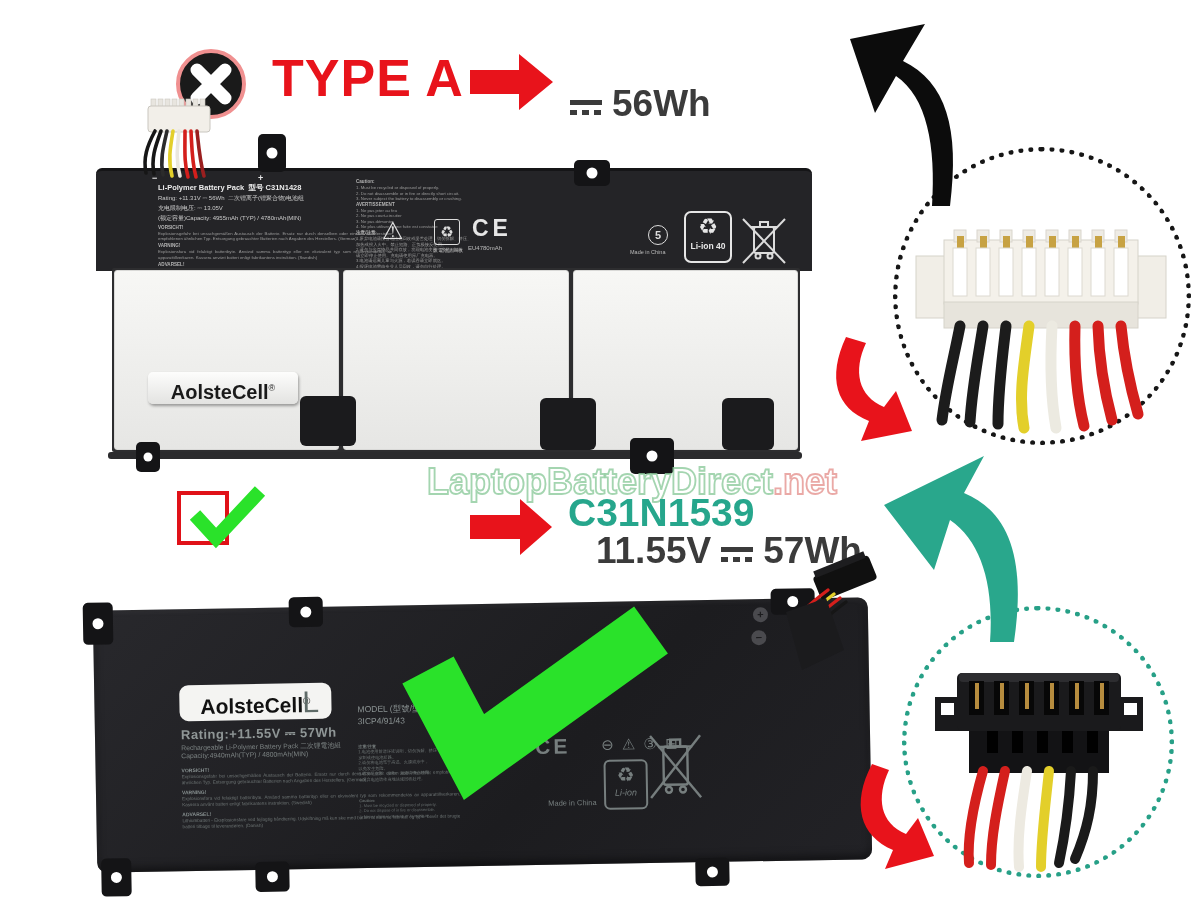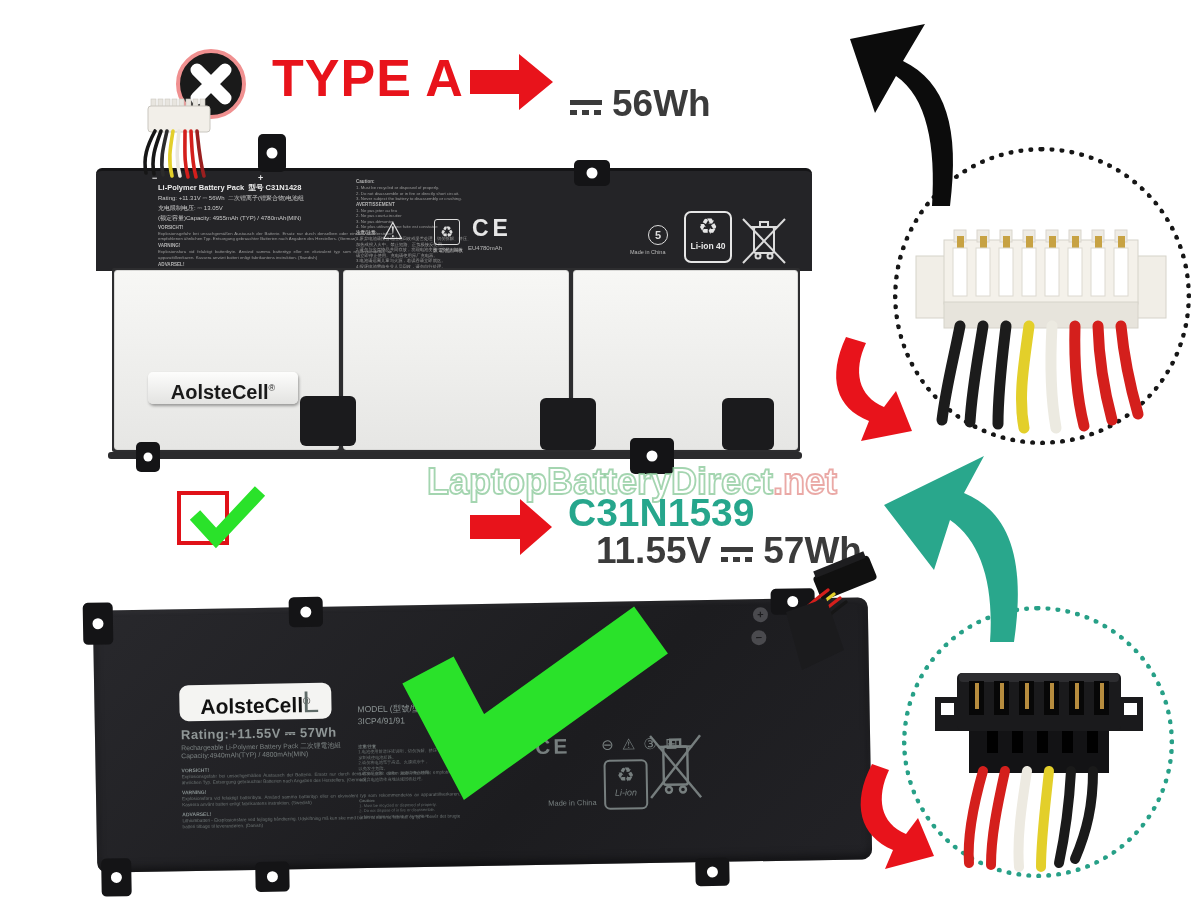--- a/index.html
+++ b/index.html
@@ -253,21 +253,21 @@
     <div class="badgeB"><span>AolsteCell</span><sup>®</sup></div>
     <div class="lmark">L</div>
     <div class="lb-rate1">Rating:+11.55V ⎓ 57Wh</div>
     <div class="lb-rate2">Rechargeable Li-Polymer Battery Pack  二次锂電池組</div>
     <div class="lb-rate3">Capacity:4940mAh(TYP) / 4800mAh(MIN)</div>
     <div class="lb-warn">
       <div><b>VORSICHT!</b><br><span>Explosionsgefahr bei unsachgemäßen Austausch der Batterie. Ersatz nur durch denselben oder einem vom Hersteller empfohlenen ähnlichen Typ. Entsorgung gebrauchter Batterien nach Angaben des Herstellers. (German)</span></div>
       <div class="blk2"><b>VARNING!</b><br><span>Explosionsfara vid felaktigt batteribyte. Använd samma batterityp eller en ekvivalent typ som rekommenderas av apparattillverkaren. Kassera använt batteri enligt fabrikantens instruktion. (Swedish)</span></div>
       <div class="blk2"><b>ADVARSEL!</b><br><span>Lithiumbatteri - Eksplosionsfare ved fejlagtig håndtering. Udskiftning må kun ske med batteri af samme fabrikat og type. Levér det brugte batteri tilbage til leverandøren. (Danish)</span></div>
     </div>
-    <div class="lb-model pre"><span>MODEL (型號/型号) : C31N1539</span><br><span>3ICP4/91/91</span></div>
+    <div class="lb-model pre"><span>MODEL (型號/型号) : C31N1539</span><br><span>3ICP4/91/43</span></div>
     <div class="lb-notes"><b>注意/注意</b><div class="pre">1.电池使用前请详读说明，切勿拆解、挤压、
   穿刺或使电池短路。
 2.请勿将电池置于高温、火源或水中，
   以免发生危险。
 3.若发现变形、发热、漏液请停止使用。
 4.废弃电池请依当地法规回收处理。</div></div>
     <div class="lb-caution"><b>Caution:</b><div class="pre">1. Must be recycled or disposed of properly.
 2. Do not dispose of in fire or disassemble.
 3. Never place in reverse or in moisture.</div></div>
     <div class="lb-cerow">CE</div>

